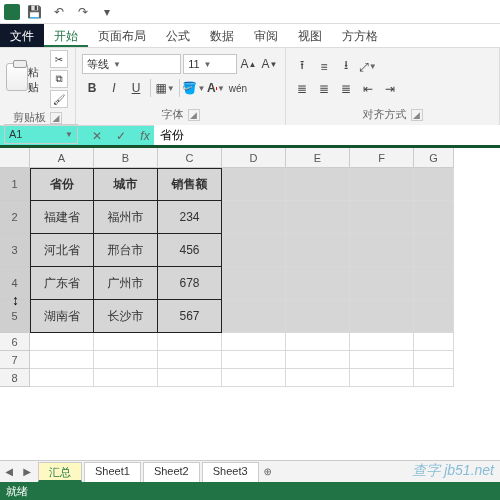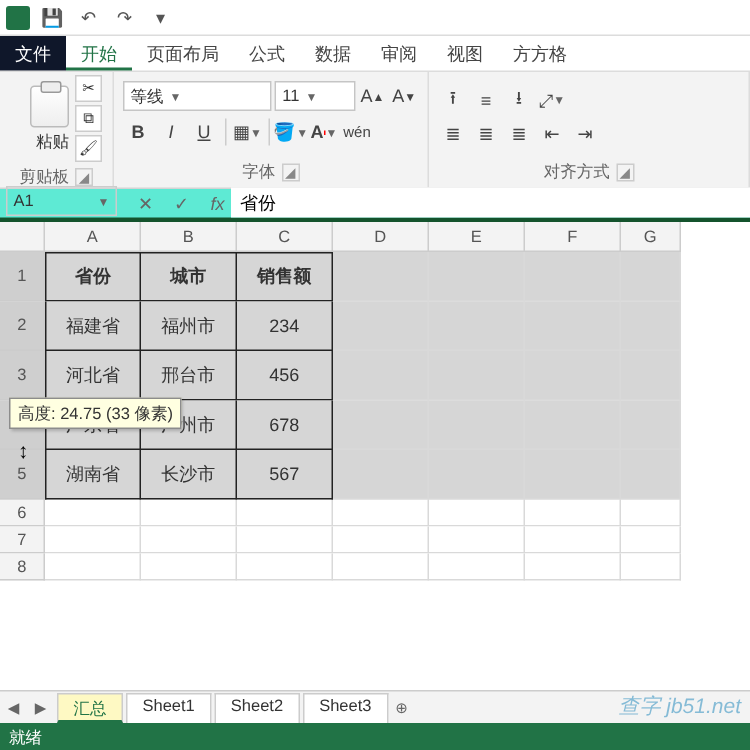--- a/index.html
+++ b/index.html
@@ -8,21 +8,21 @@
   .qicon { width: 16px; height: 16px; background: #217346; border-radius: 2px; display:inline-block; }
   .qat-btn { width: 18px; height: 18px; display: flex; align-items: center; justify-content: center; color: #555; }
   .tabs { display: flex; height: 24px; align-items: stretch; background: #fff; border-bottom: 1px solid #dcdcdc; }
   .tab { padding: 4px 10px; font-size: 12px; color: #444; }
   .tab.file { background: #0f172a; color: #fff; }
   .tab.active { color: #217346; border-bottom: 2px solid #217346; }
   .ribbon { height: 78px; background: #f3f3f3; border-bottom: 1px solid #d4d4d4; display: flex; }
   .group { border-right: 1px solid #dcdcdc; padding: 2px 6px 0 6px; display: flex; flex-direction: column; justify-content: space-between; }
   .group-label { text-align: center; font-size: 11px; color: #666; padding: 2px 0 3px 0; display:flex; align-items:center; justify-content:center; gap:4px;}
   .group-body { flex: 1; display: flex; align-items: center; gap: 4px; }
-  .paste-block { display: flex; flex-direction: column; align-items: flex-end; width: 40px; }
+  .paste-block { display: flex; flex-direction: row; align-items: flex-start; width: 40px; }
   .clip-icon { width: 26px; height: 28px; background: linear-gradient(#fff,#eee); border:1px solid #bbb; border-radius:3px; position:relative; }
   .clip-icon::before { content:""; position:absolute; top:-4px; left:6px; width:12px; height:6px; border:1px solid #999; border-radius:2px; background:#eee;}
   .sidebtns { display:flex; flex-direction:column; gap:2px; }
   .mini { width:18px; height:18px; border:1px solid #ccc; background:#fff; display:flex; align-items:center; justify-content:center; font-size:10px; }
   .fontrow { display:flex; gap:2px; align-items:center; }
   .combo { height:20px; border:1px solid #c5c5c5; background:#fff; display:flex; align-items:center; padding:0 4px; font-size:11px; }
   .combo .cv { padding-right:4px; }
   .caret { font-size:8px; color:#666; }
   .btn { width:20px; height:20px; display:flex; align-items:center; justify-content:center; font-size:12px; color:#444; border:1px solid transparent; }
   .sep { width:1px; height:18px; background:#ccc; margin:0 2px;}
@@ -225,21 +225,20 @@
   </div>
   <div class="row sel" style="height:33px;position:relative">
     <div class="rowhdr">4</div>
     <div class="cell tablecell tableleft">广东省</div>
     <div class="cell tablecell">广州市</div>
     <div class="cell tablecell">678</div>
     <div class="cell"></div>
       <div class="cell"></div>
       <div class="cell"></div>
       <div class="cell" style="width:40px"></div>
-    <div class="tooltip" style="top:-2px">高度: 24.75 (33 像素)</div>
   </div>
   <div class="row sel" style="height:33px;position:relative">
     <div class="rowhdr">5</div>
     <div class="cell tablecell tableleft">湖南省</div>
     <div class="cell tablecell">长沙市</div>
     <div class="cell tablecell">567</div>
     <div class="cell"></div>
       <div class="cell"></div>
       <div class="cell"></div>
       <div class="cell" style="width:40px"></div>

